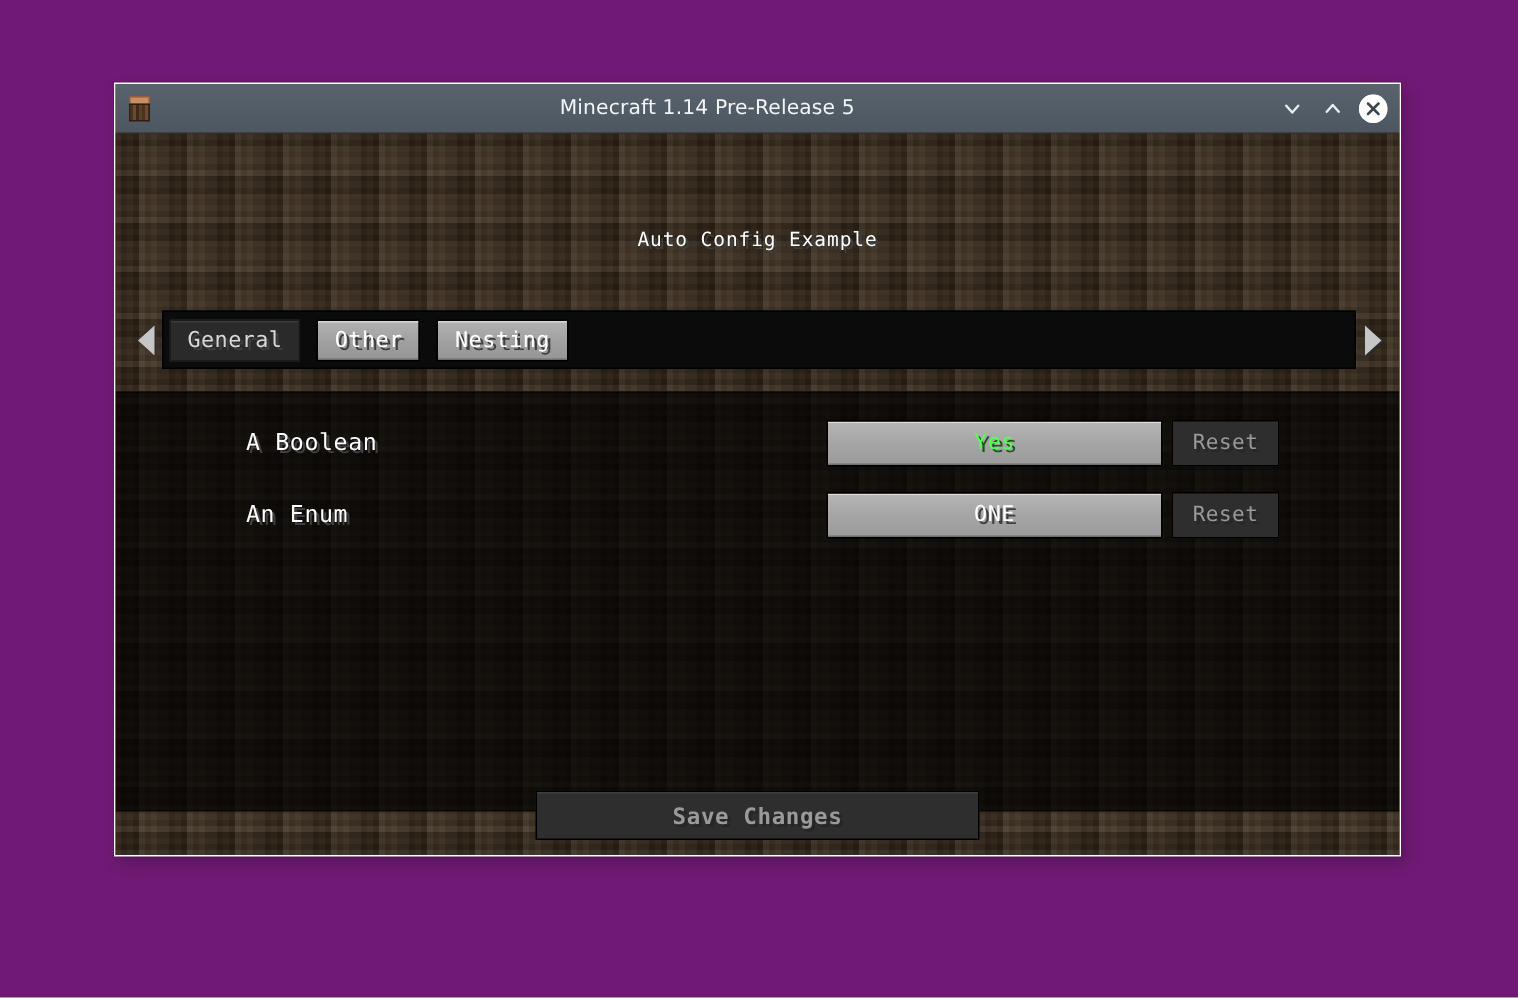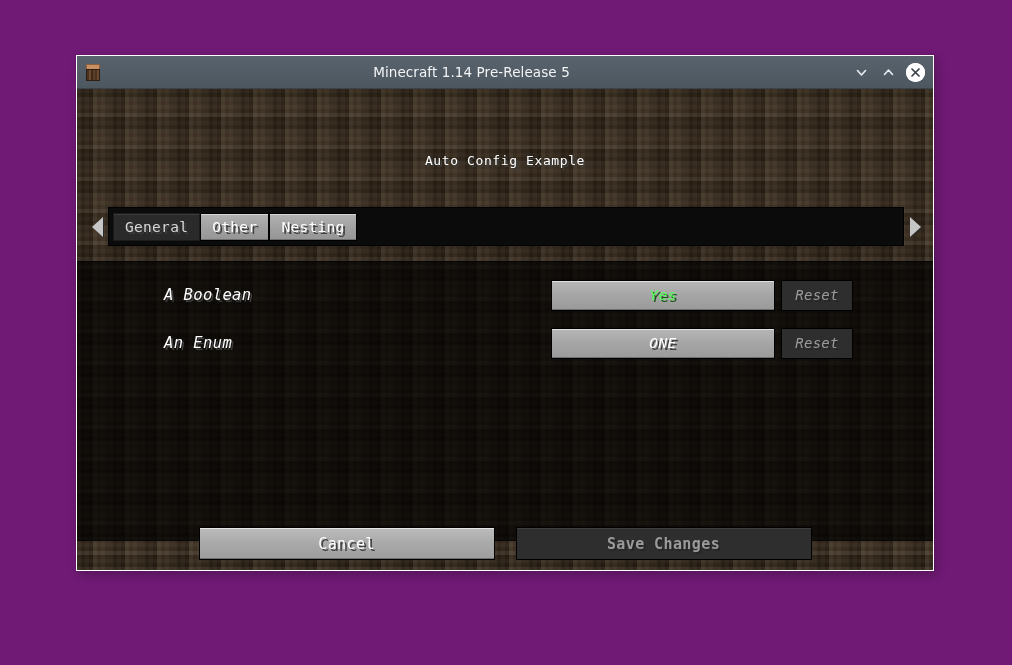--- a/index.html
+++ b/index.html
@@ -191,21 +191,21 @@
   }
   .tab-arrow.left .tri  { border-right: 11px solid #c6c6c6; }
   .tab-arrow.right .tri { border-left: 11px solid #c6c6c6; }
 
   #tab-strip {
     flex: 1 1 auto;
     background: #0b0b0b;
     border: 1px solid #000;
     display: flex;
     align-items: center;
-    gap: 0;
+    gap: 11px;
     padding: 3px 4px;
   }
 
   .tab {
     height: 28px;
     padding: 0 11px;
     display: flex;
     align-items: center;
     justify-content: center;
     font-family: "DejaVu Sans Mono", monospace;
@@ -228,21 +228,20 @@
     background: linear-gradient(to bottom, #b2b2b2 0%, #a0a0a0 55%, #959595 100%);
     border-color: #000;
     box-shadow: inset 0 1px 0 #d6d6d6, inset 0 -1px 0 #6f6f6f;
   }
 
   
   #rows {
     position: absolute;
     left: 0; right: 0;
     top: 182px;
-    font-style: italic;
   }
   .row {
     position: relative;
     height: 48px;
     display: flex;
     align-items: center;
   }
   .row-label {
     position: absolute;
     left: 87px;
@@ -419,19 +418,18 @@
 
         <div class="row">
           <div class="row-label">An Enum</div>
           <div class="row-value-btn">ONE</div>
           <div class="row-reset-btn">Reset</div>
         </div>
 
       </div>
 
       <div id="bottom-bar">
-        <div class="big-btn state-enabled">Cancel</div>
         <div class="big-btn state-disabled">Save Changes</div>
       </div>
 
     </div>
   </div>
 </div>
 
 </body></html>

